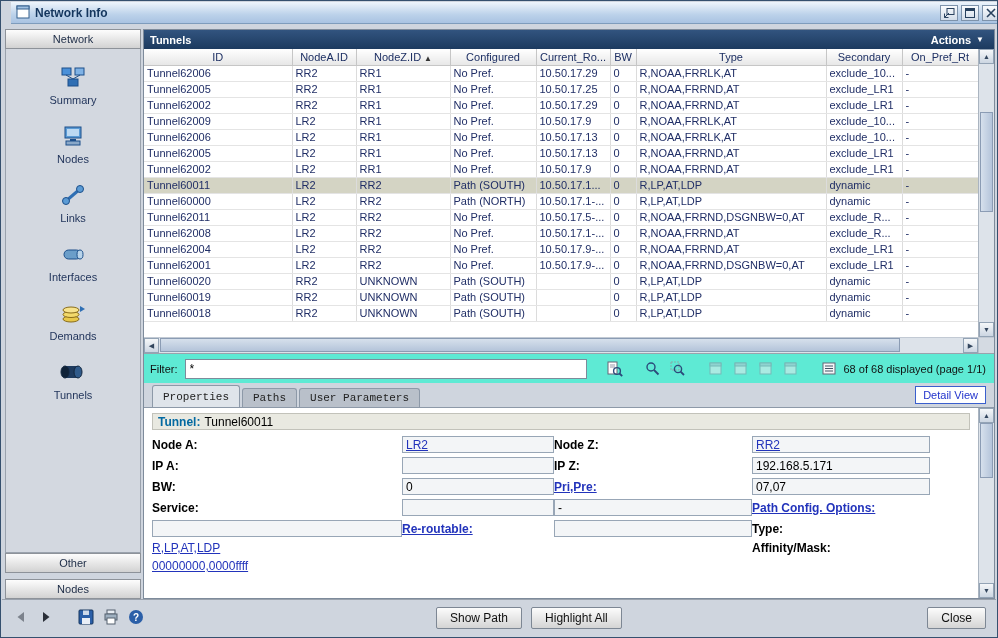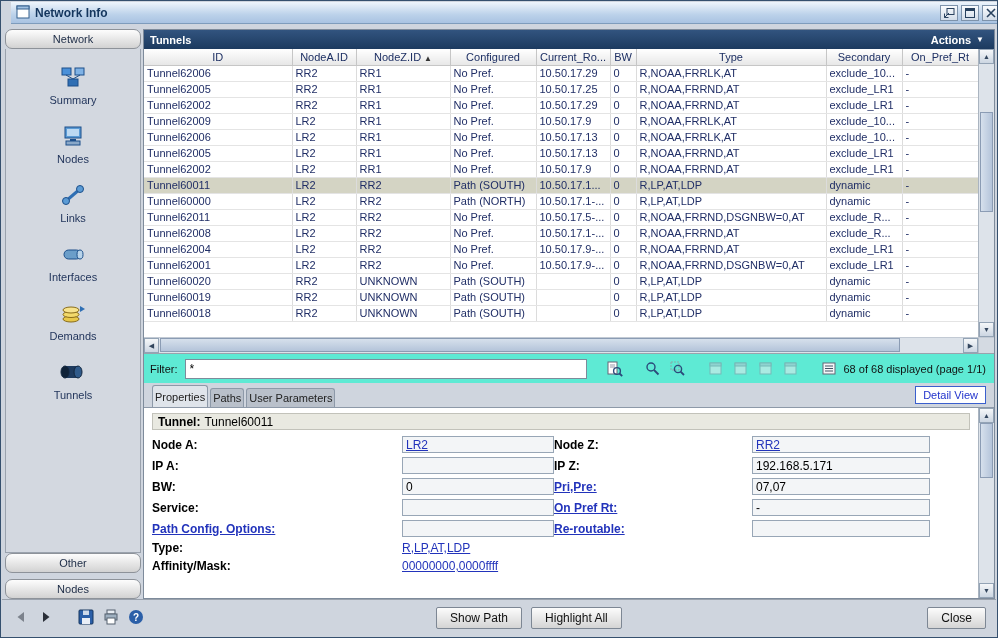--- a/index.html
+++ b/index.html
@@ -18,21 +18,21 @@
   .title-text { font-weight: bold; color: #14365e; margin-left: 5px; font-size: 12px; flex: 1; }
   .win-btns { display: flex; gap: 3px; }
   .win-btn {
     width: 18px; height: 16px; background: linear-gradient(#fafcfe, #d2dce8);
     border: 1px solid #7e93ab; display: flex; align-items: center; justify-content: center; cursor: pointer;
   }
   
   .sidebar { position: absolute; left: 4px; top: 28px; width: 136px; height: 570px; display: flex; flex-direction: column; }
   .sb-btn {
     height: 20px; background: linear-gradient(#fdfdfd, #d2d2d2); border: 1px solid #8d9299;
-    border-radius: 7px; display: flex; align-items: center; justify-content: center;
+    border-radius: 0; display: flex; align-items: center; justify-content: center;
     color: #1c2b45; cursor: pointer; flex: none;
   }
   .sb-nav {
     flex: 1; border: 1px solid #9aa2ad; border-top: none; background: #d3d8e0;
     display: flex; flex-direction: column; align-items: center; padding-top: 16px; gap: 18px; overflow: hidden;
   }
   .nav-item { display: flex; flex-direction: column; align-items: center; gap: 3px; color: #23365c; cursor: pointer; width: 100%; }
   .sb-bottom { display: flex; flex-direction: column; gap: 6px; }
   
   .main { position: absolute; left: 142px; top: 28px; width: 852px; height: 570px; border: 1px solid #7e8b9b; background: #fff; display: flex; flex-direction: column; }
@@ -85,31 +85,31 @@
   .filter-row { height: 30px; flex: none; display: flex; align-items: center; padding: 0 8px 0 6px; background: #5eead4; border-top: 1px solid #9aa2ad; gap: 5px; }
   .filter-label { color: #111; margin-right: 2px; }
   .filter-input { width: 440px; height: 20px; border: 1px solid #7e8b9b; background: #fff; font: 12px "Liberation Sans", sans-serif; padding: 0 4px; }
   .icon-btn { width: 20px; height: 20px; display: flex; align-items: center; justify-content: center; cursor: pointer; flex: none; }
   .icon-btn.disabled { opacity: 0.55; }
   .icon-gap { width: 8px; flex: none; }
   .status { margin-left: auto; color: #111; white-space: nowrap; }
   
   .tabs-row { height: 24px; flex: none; background: #cfd5de; display: flex; align-items: flex-end; padding: 2px 8px 0 8px; gap: 2px; }
   .tab {
-    height: 19px; padding: 0 2px; display: flex; align-items: center;
+    height: 19px; padding: 0 10px; display: flex; align-items: center;
     border: 1px solid #8d99a8; border-bottom: none; background: #b9c0ca; color: #222;
-    border-radius: 3px 3px 0 0; cursor: pointer;
+    border-radius: 3px 3px 0 0; cursor: pointer; font-family: Liberation Mono, monospace;
   }
   .tab.active { background: #dfe4ea; height: 22px; }
   .detail-view { margin-left: auto; align-self: center; height: 18px; border: 1px solid #3a5fcd; color: #2233cc; background: #fff; display: flex; align-items: center; padding: 0 7px; cursor: pointer; margin-bottom: 2px; }
   
   .props { flex: 1; position: relative; background: #fff; border-top: 1px solid #8d99a8; overflow: hidden; }
   .props-inner { position: absolute; left: 0; top: 0; right: 16px; bottom: 0; padding: 5px 8px 0 8px; }
   .props-title { height: 17px; background: #e9e9e1; border: 1px solid #c2c2ba; display: flex; align-items: center; padding: 0 5px; margin-bottom: 6px; gap: 4px; font-size: 12px; }
-  .props-title .t-label { font-weight: bold; color: #000000; }
+  .props-title .t-label { font-weight: bold; color: #0369a1; }
   .props-grid { display: grid; grid-template-columns: 250px 152px 1fr 178px; row-gap: 4px; align-items: center; padding-right: 40px; font-size: 12px; }
   .p-label { text-align: left; padding-right: 5px; font-weight: bold; color: #000; white-space: nowrap; }
   .p-value { white-space: nowrap; overflow: visible; }
   .p-box { height: 17px; border: 1px solid #98a6b6; background: #f3f5f7; display: flex; align-items: center; padding: 0 3px; overflow: hidden; }
   .link { color: #2233bb; text-decoration: underline; cursor: pointer; font-weight: normal; }
   .p-label .link { font-weight: bold; }
   .props-vscroll { position: absolute; right: 0; top: 0; width: 16px; height: 100%; background: #dde3ea; border-left: 1px solid #aab4c0; display: flex; flex-direction: column; align-items: center; }
   .props-vscroll .vthumb { margin-top: 0; height: 55px; }
   
   .footer { position: absolute; left: 1px; bottom: 1px; width: 994px; height: 37px; background: #cfd5de; border-top: 1px solid #9aa2ad; }
@@ -568,21 +568,20 @@
               <div class="p-box">
                 <span>07,07</span>
               </div>
             </div>
             <div class="p-label"><span>Service:</span></div>
             <div class="p-value">
               <div class="p-box">
                 <span></span>
               </div>
             </div>
-            <div class="p-label"><span class="link">On Pref Rt:</span></div>
             <div class="p-value">
               <div class="p-box">
                 <span>-</span>
               </div>
             </div>
             <div class="p-label"><span class="link">Path Config. Options:</span></div>
             <div class="p-value">
               <div class="p-box">
                 <span></span>
               </div>

